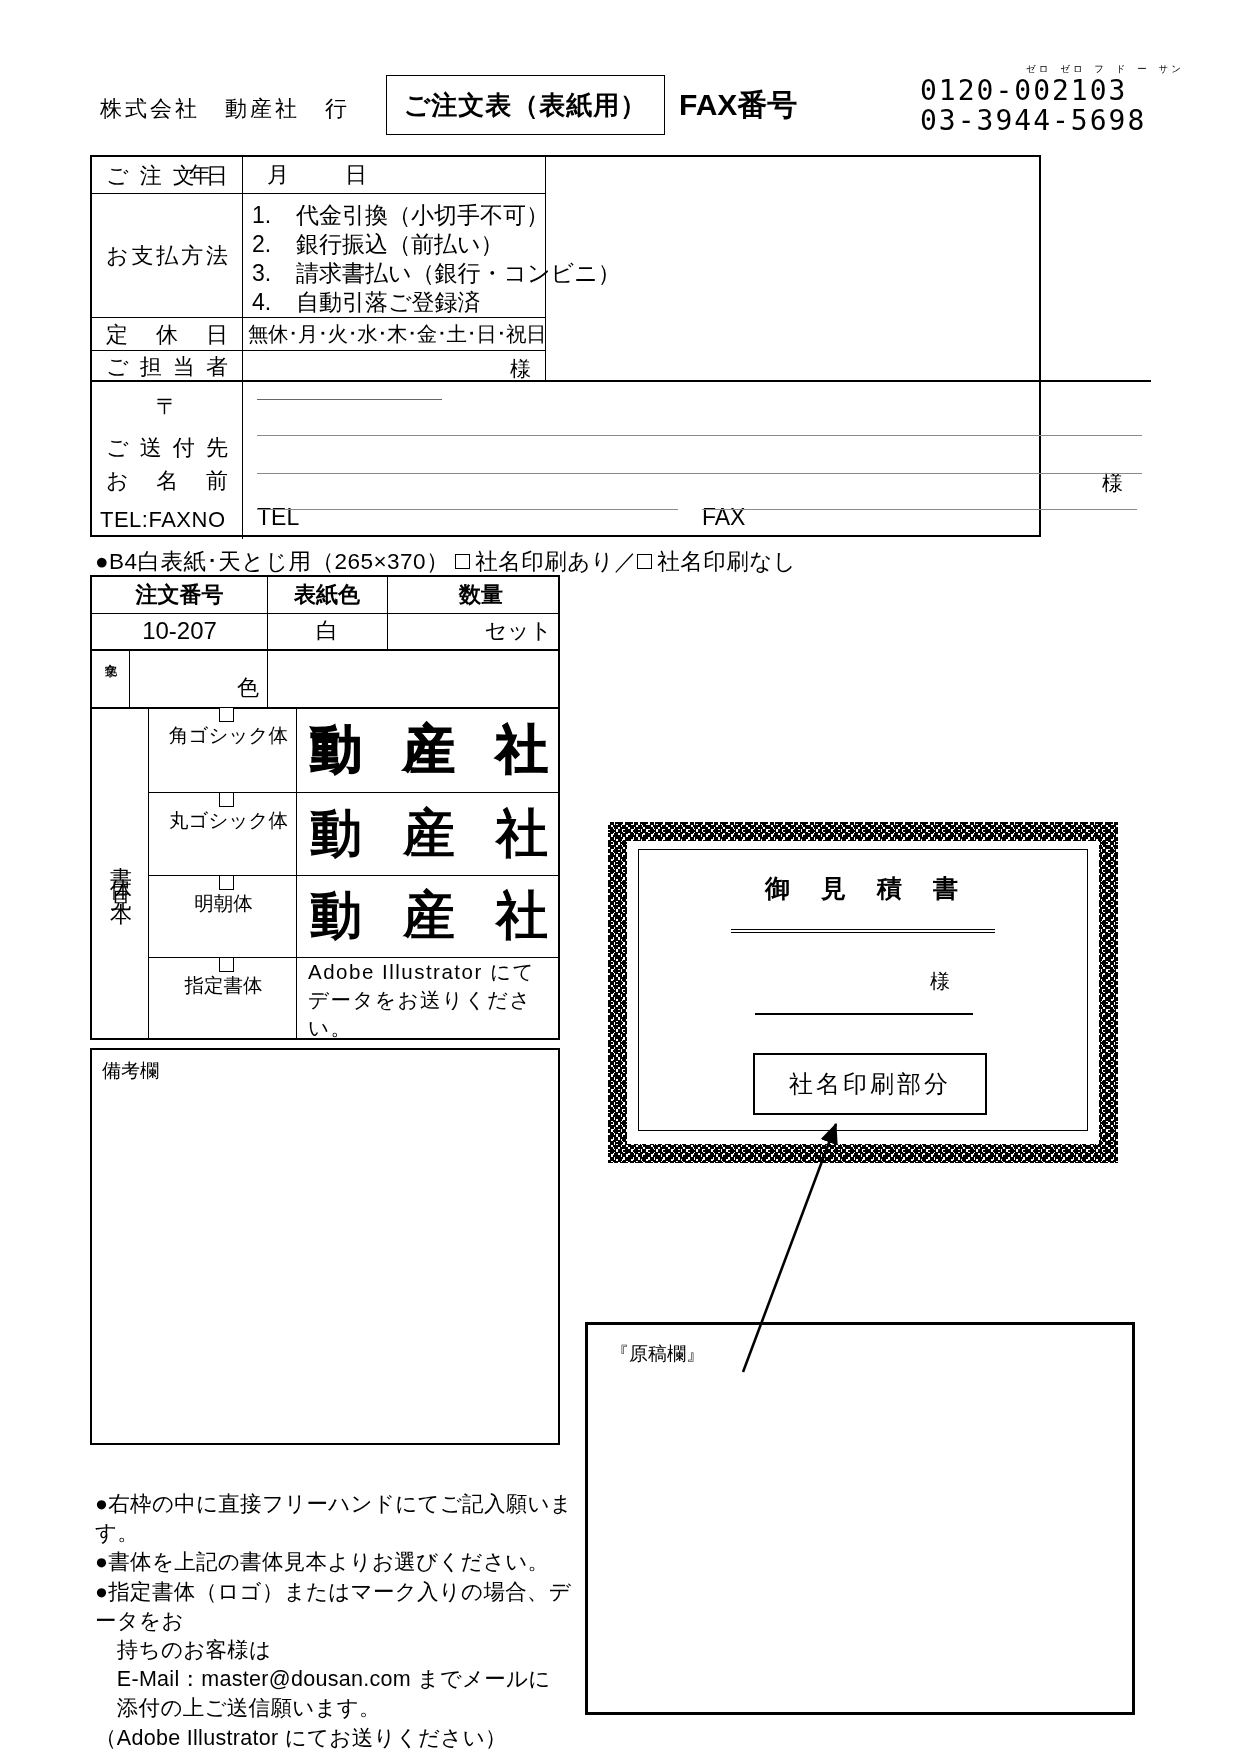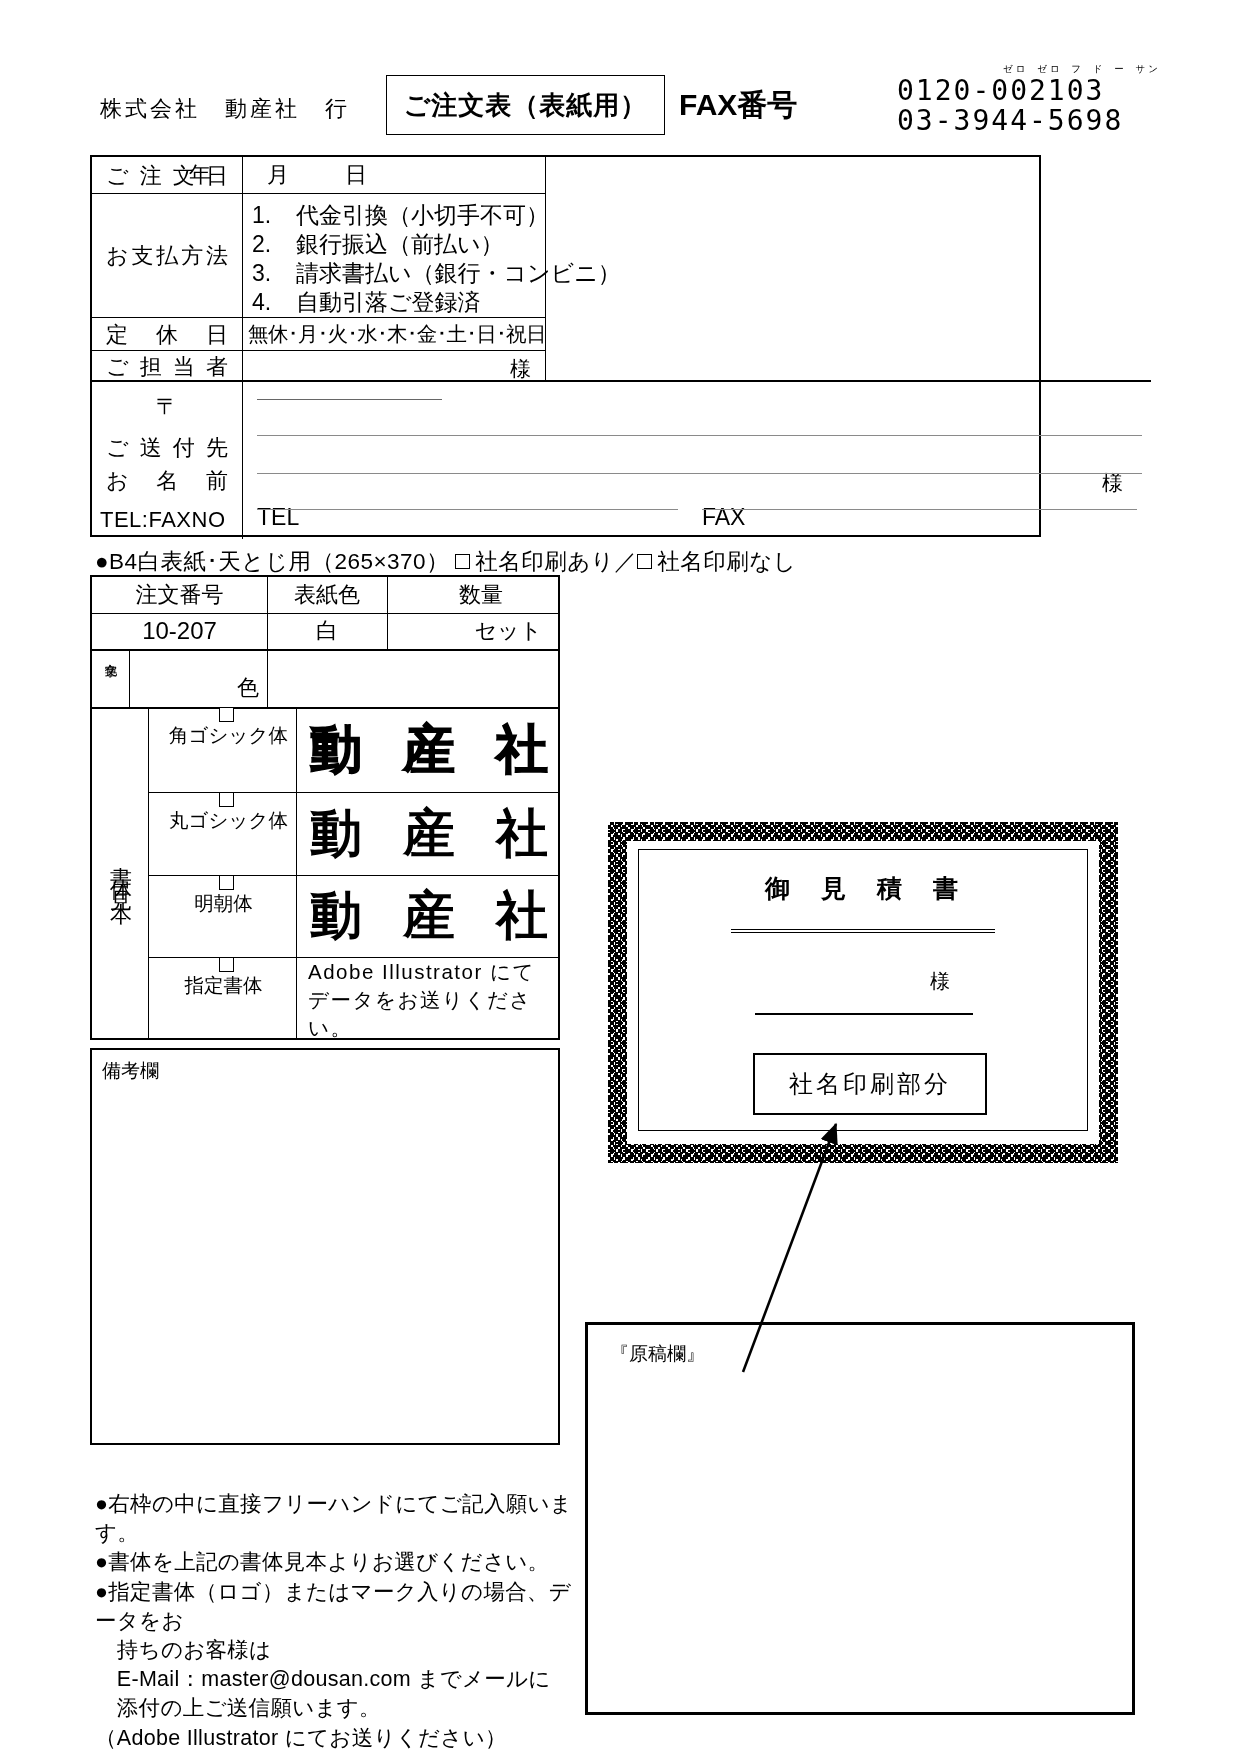--- a/index.html
+++ b/index.html
@@ -13,41 +13,41 @@
   .wline { position:absolute; border-bottom:1.5px solid #8a8a8a; } 
   .cbx { display:inline-block; width:15px; height:15px; border:1.7px solid #000;
          background:#fff; vertical-align:-2px; margin:0 5px 0 0; flex:none; }
 
   
   .addressee { left:100px; top:94px; font-size:22px; letter-spacing:3px; }
   .title-box { left:386px; top:75px; width:279px; height:60px; border:1.8px solid #000;
                display:flex; align-items:center; justify-content:center;
                font-size:26px; font-weight:bold; letter-spacing:1px; }
   .fax-label { left:679px; top:85px; font-size:30px; font-weight:bold; }
-  .fax-nums  { left:897px; top:63px; font-family:"DejaVu Sans Mono", monospace; }
+  .fax-nums  { left:920px; top:63px; font-family:"DejaVu Sans Mono", monospace; }
   .furigana  { font-size:9.5px; letter-spacing:3px; margin-left:106px; height:13px; }
   .fax-num   { font-size:28px; letter-spacing:2px; line-height:30px; }
 
   
   .t1 { left:90px; top:155px; width:951px; height:382px; border:2.2px solid #000; }
   .t1 .cell-label { left:0; width:150px; padding:0 14px; font-size:22px; }
   .t1-date-cell { left:150px; top:0; width:303px; height:36px; display:flex; align-items:center;
                   justify-content:flex-end; gap:56px; padding-right:28px; font-size:22px; }
   .pay-item { position:absolute; left:160px; display:flex; font-size:23px; height:29px; align-items:center; }
   .pay-item .num { width:44px; }
   .holiday-val { left:156px; top:163px; width:300px; font-size:20.5px; letter-spacing:-0.5px; line-height:28px; }
   .sama { font-size:21px; }
   .tel-fax-lbl { font-size:22px; letter-spacing:0.5px; }
 
   
   .prod-line { left:95px; top:546px; display:flex; align-items:center; font-size:22.5px; letter-spacing:0.5px; }
 
   
   .t2 { left:90px; top:575px; width:470px; height:465px; border:2.6px solid #000; }
-  .t2 .hdr { top:2px; height:32px; line-height:32px; text-align:center; font-size:22px; }
+  .t2 .hdr { top:2px; height:32px; line-height:32px; text-align:center; font-size:22px;font-weight:bold; }
   .t2 .val { top:38px; height:32px; line-height:32px; font-size:22px; }
   .vert { writing-mode:vertical-rl; text-orientation:upright; }
   .note1 { font-size:21px; letter-spacing:0.5px; }
   .note-small { font-size:13px; }
   .fs-row-label { position:absolute; left:56px; width:148px; display:flex; align-items:center; padding-left:13px; font-size:19.5px;flex-direction:column; }
   .fs-row-label .lbl { flex:1; padding-right:10px; }
   .fs-sample { position:absolute; left:204px; width:266px; display:flex; align-items:center; }
   .fs-sample .stxt { width:100%; padding:0 14px; font-size:52px; font-weight:bold;
                      text-align:justify; text-align-last:justify; }
   .style-gothic .stxt { font-family:"DejaVu Sans","Liberation Sans",sans-serif; -webkit-text-stroke:1.3px #000; }
@@ -178,21 +178,21 @@
     <div class="vline" style="left:37px; top:72px; height:58px;"></div>
     <div class="vline" style="left:56px; top:130px; height:331px;"></div>
     <div class="vline" style="left:204px; top:130px; height:331px;"></div>
 
     <div class="abs hdr" style="left:0; width:175px;">注文番号</div>
     <div class="abs hdr" style="left:175px; width:120px;">表紙色</div>
     <div class="abs hdr" style="left:297px; width:140px;padding-left:44px;">数量</div>
 
     <div class="abs val" style="left:0; width:175px; text-align:center; font-size:24px;">10-207</div>
     <div class="abs val" style="left:175px; width:120px; text-align:center;">白</div>
-    <div class="abs val" style="left:289px; width:171px; text-align:right; padding-right:10px;">セット</div>
+    <div class="abs val" style="left:299px; width:171px; text-align:right; padding-right:10px;">セット</div>
 
     <div class="abs vert" style="left:6px; top:77px; height:50px; font-size:12.5px; line-height:25px;">文字色</div>
     <div class="abs" style="left:37px; top:96px; width:138px; text-align:right; padding-right:8px; font-size:22px;">色</div>
 
     <div class="abs vert" style="left:14px; top:130px; height:331px; font-size:22px; letter-spacing:12px;
          display:flex; align-items:center; justify-content:center;">書体見本</div>
 
     <div class="fs-row-label" style="top:130px; height:85px;">
       <span class="cbx"></span>
       <span>角ゴシック体</span>

